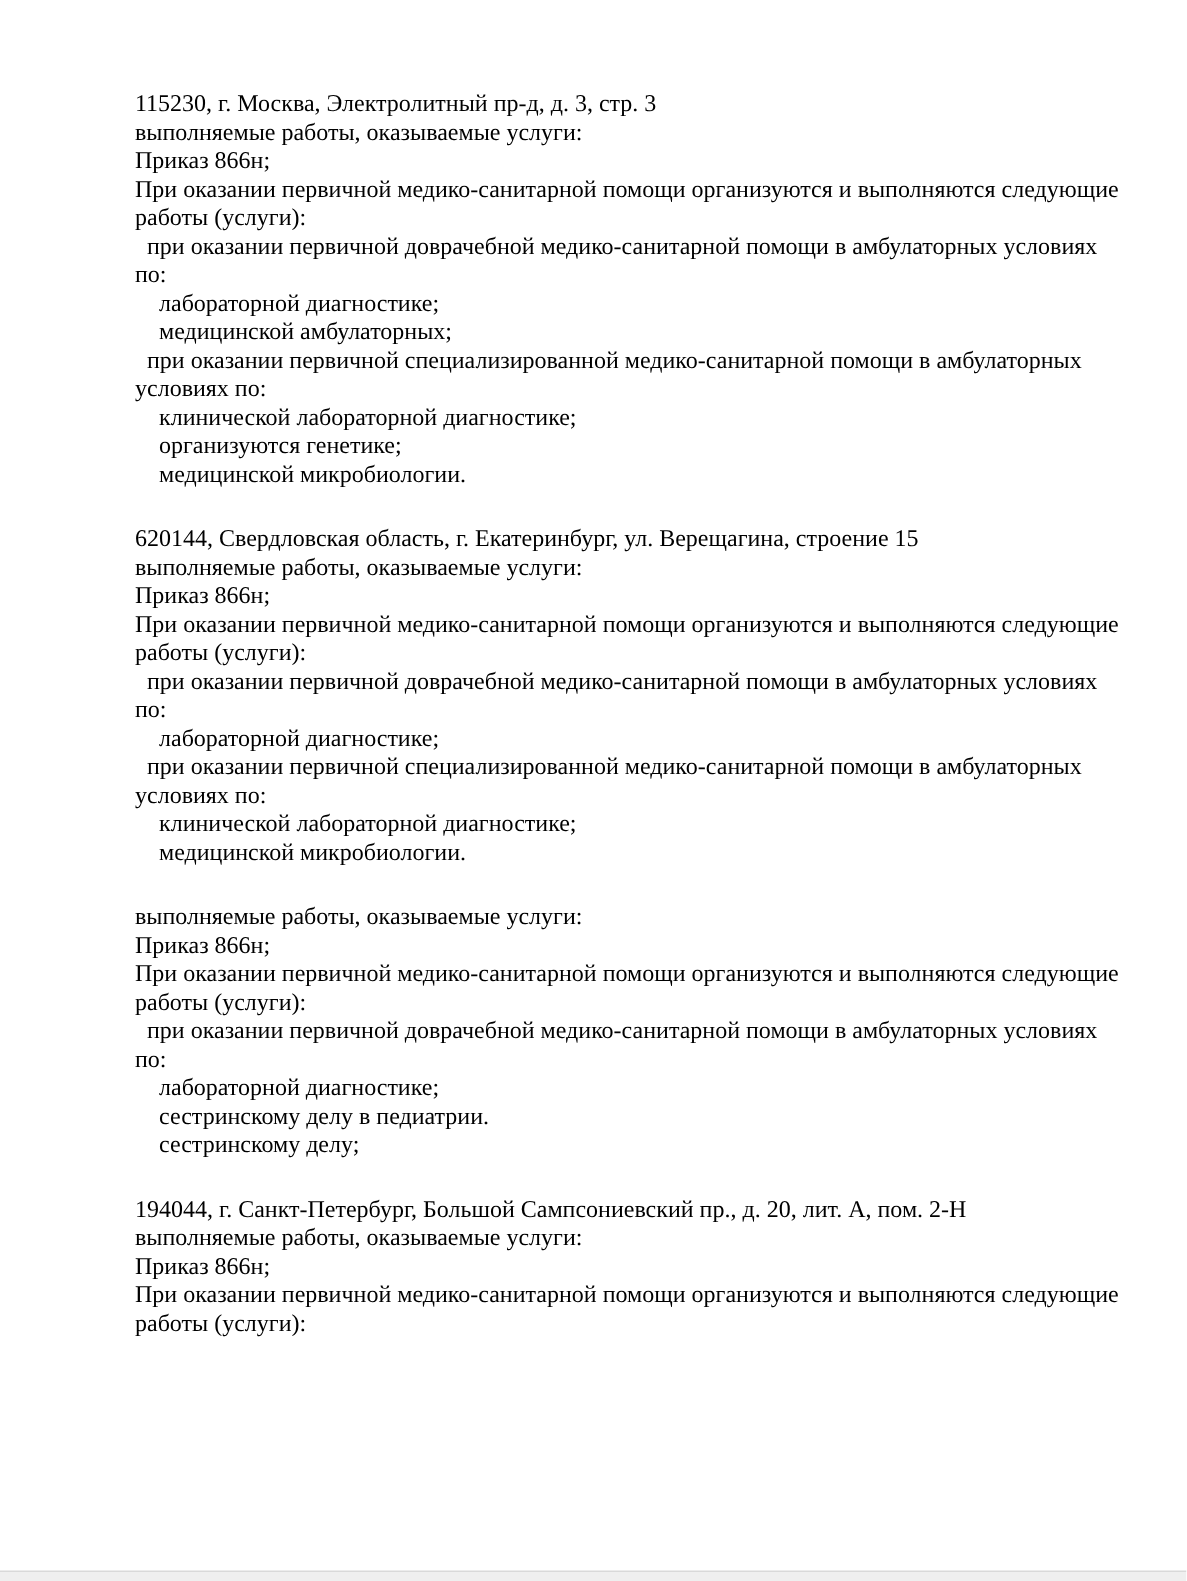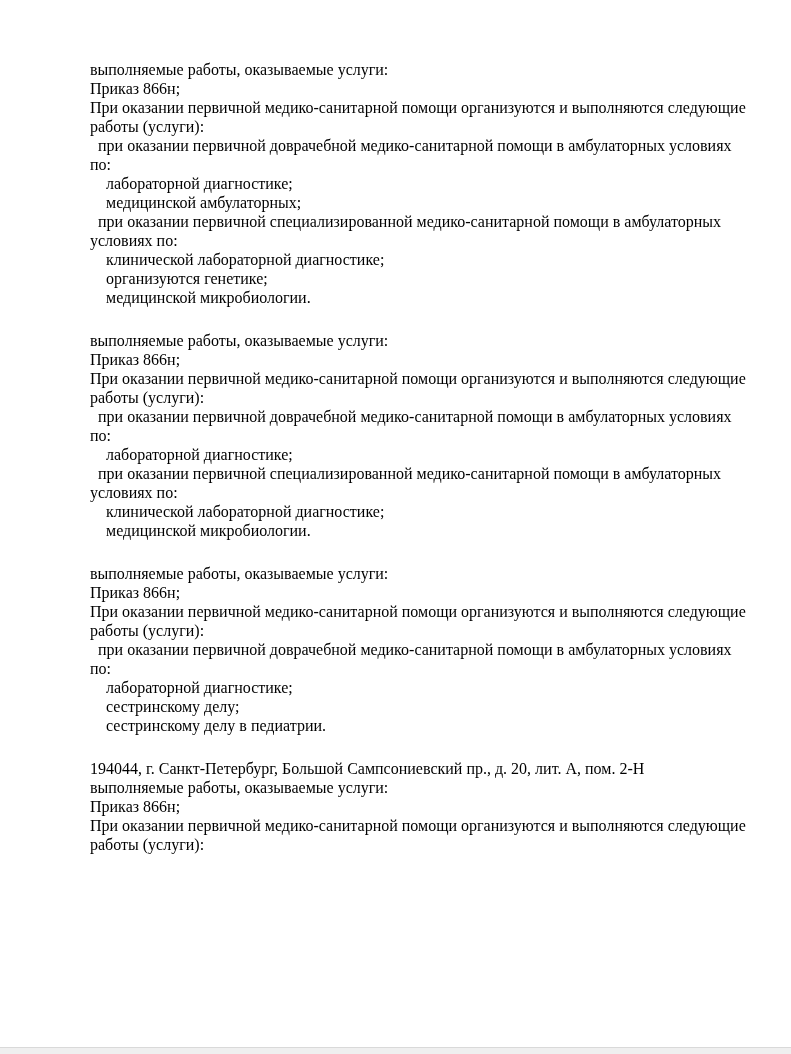--- a/index.html
+++ b/index.html
@@ -42,36 +42,38 @@
     width: 100%;
     background: #efefef;
   }
 </style>
 </head>
 <body>
 
 <main class="page">
   <div id="blocks-host">
   <section class="block">
+    <div class="line">115230, г. Москва, Электролитный пр-д, д. 3, стр. 3</div>
   <div class="line">выполняемые работы, оказываемые услуги:</div>
         <div class="line">Приказ 866н;</div>
         <div class="line">При оказании первичной медико-санитарной помощи организуются и выполняются следующие</div>
         <div class="line">работы (услуги):</div>
         <div class="line">  при оказании первичной доврачебной медико-санитарной помощи в амбулаторных условиях</div>
         <div class="line">по:</div>
         <div class="line">    лабораторной диагностике;</div>
         <div class="line">    медицинской амбулаторных;</div>
         <div class="line">  при оказании первичной специализированной медико-санитарной помощи в амбулаторных</div>
         <div class="line">условиях по:</div>
         <div class="line">    клинической лабораторной диагностике;</div>
         <div class="line">    организуются генетике;</div>
         <div class="line">    медицинской микробиологии.</div>
       </section>
 
   <section class="block">
+    <div class="line">620144, Свердловская область, г. Екатеринбург, ул. Верещагина, строение 15</div>
   <div class="line">выполняемые работы, оказываемые услуги:</div>
         <div class="line">Приказ 866н;</div>
         <div class="line">При оказании первичной медико-санитарной помощи организуются и выполняются следующие</div>
         <div class="line">работы (услуги):</div>
         <div class="line">  при оказании первичной доврачебной медико-санитарной помощи в амбулаторных условиях</div>
         <div class="line">по:</div>
         <div class="line">    лабораторной диагностике;</div>
         <div class="line">  при оказании первичной специализированной медико-санитарной помощи в амбулаторных</div>
         <div class="line">условиях по:</div>
         <div class="line">    клинической лабораторной диагностике;</div>
@@ -79,22 +81,22 @@
       </section>
 
   <section class="block">
   <div class="line">выполняемые работы, оказываемые услуги:</div>
         <div class="line">Приказ 866н;</div>
         <div class="line">При оказании первичной медико-санитарной помощи организуются и выполняются следующие</div>
         <div class="line">работы (услуги):</div>
         <div class="line">  при оказании первичной доврачебной медико-санитарной помощи в амбулаторных условиях</div>
         <div class="line">по:</div>
         <div class="line">    лабораторной диагностике;</div>
+        <div class="line">    сестринскому делу в педиатрии.</div>
         <div class="line">    сестринскому делу;</div>
-        <div class="line">    сестринскому делу в педиатрии.</div>
       </section>
 
   <section class="block">
     <div class="line">194044, г. Санкт-Петербург, Большой Сампсониевский пр., д. 20, лит. А, пом. 2-Н</div>
   <div class="line">выполняемые работы, оказываемые услуги:</div>
         <div class="line">Приказ 866н;</div>
         <div class="line">При оказании первичной медико-санитарной помощи организуются и выполняются следующие</div>
         <div class="line">работы (услуги):</div>
       </section>
 </div>

